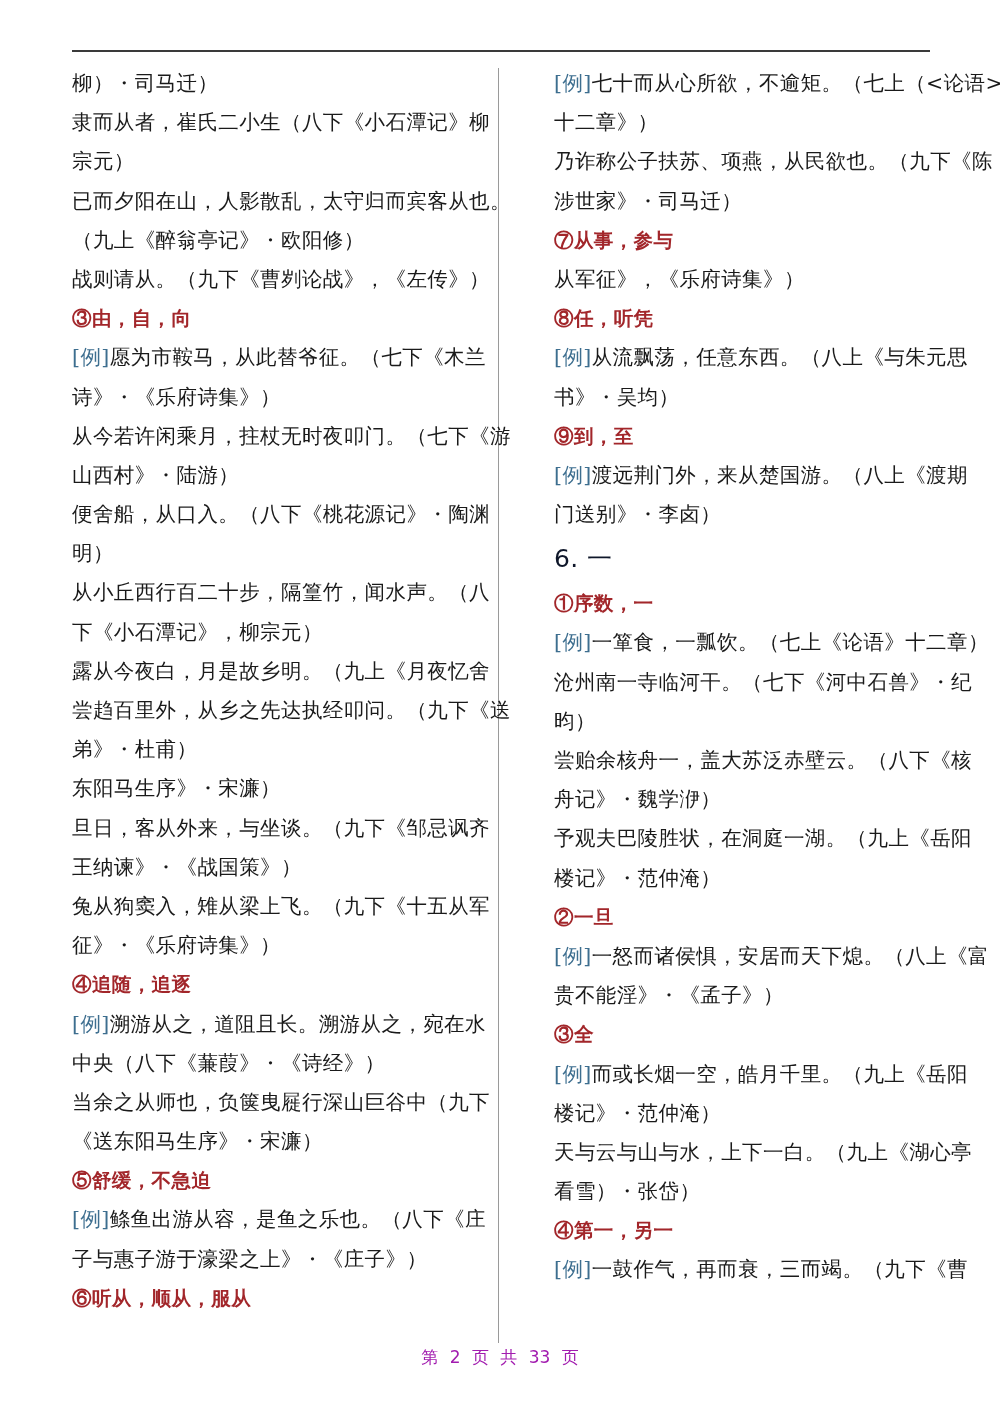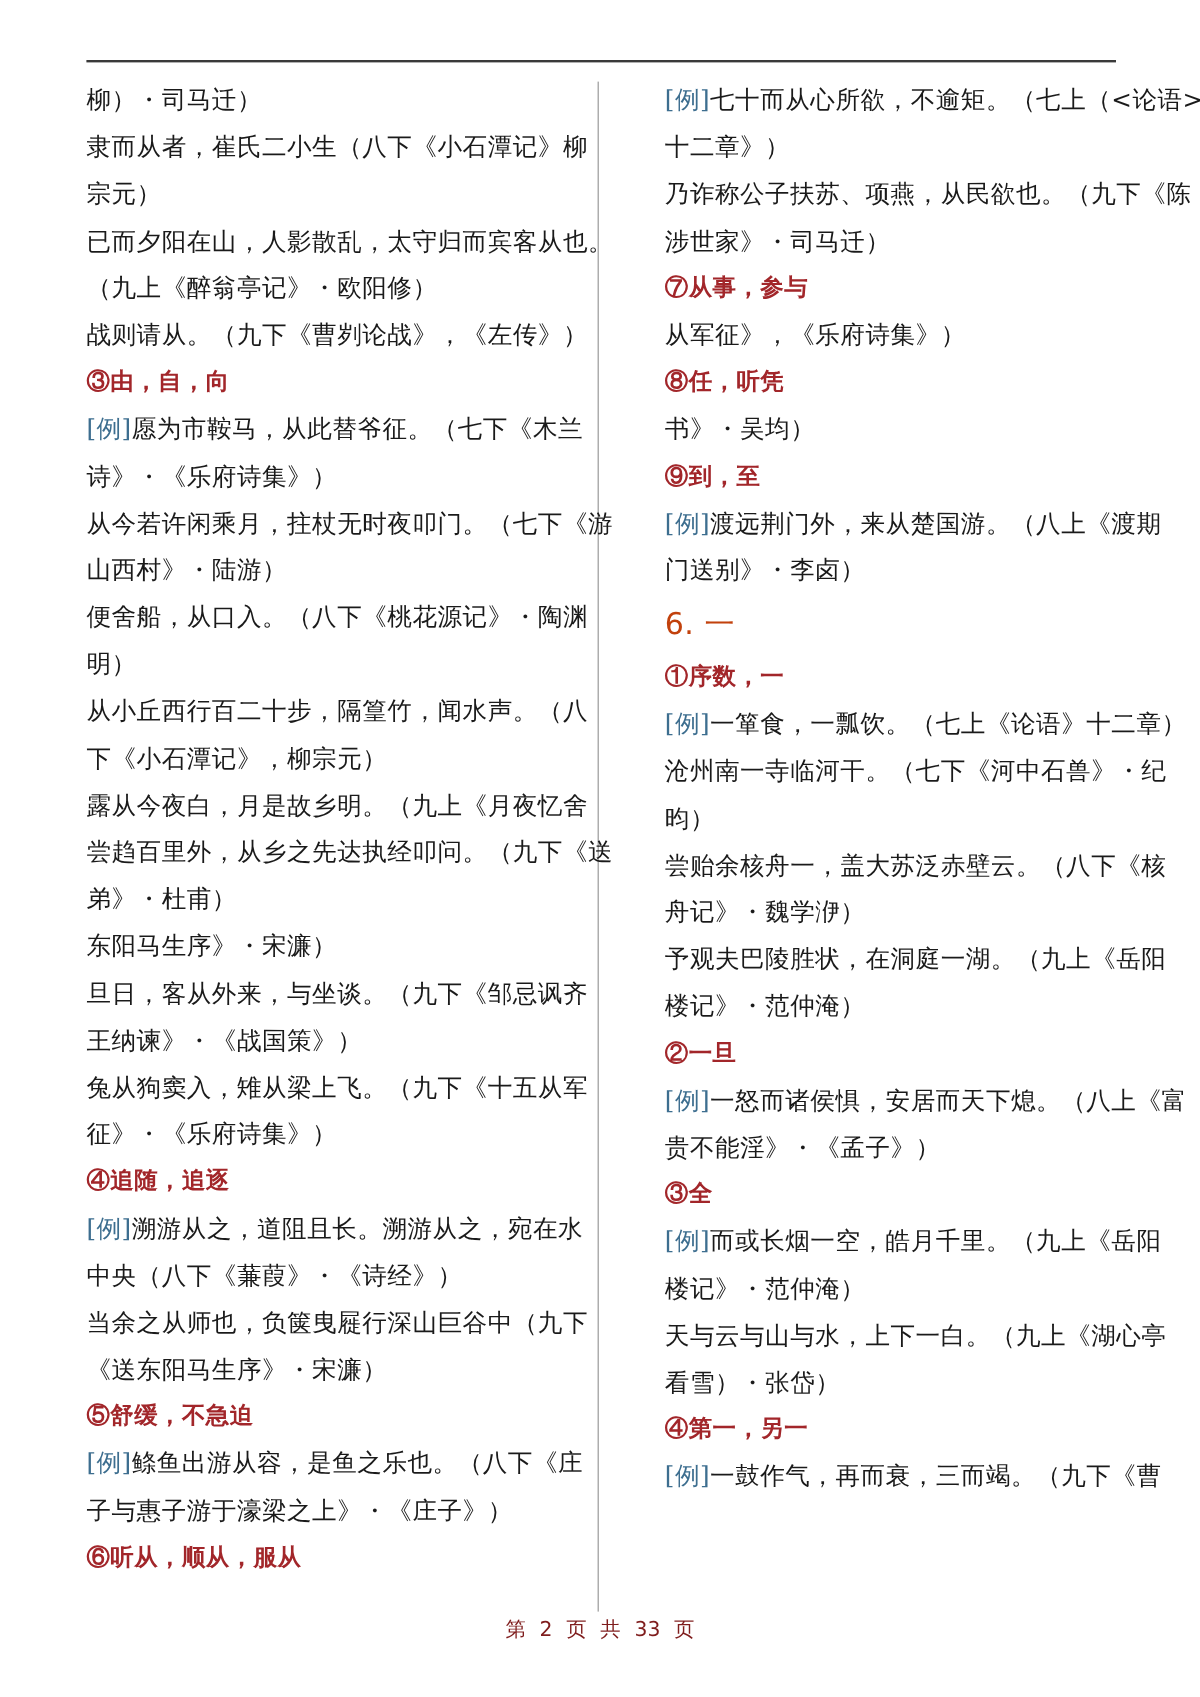--- a/index.html
+++ b/index.html
@@ -47,36 +47,36 @@
     }
     .heading {
       color: #a2262a;
       font-weight: bold;
       font-family: Liberation Serif, serif;
       font-size: 19.5px;
     }
     .section-title {
       font-size: 25px;
       font-family: "DejaVu Sans", "Liberation Sans", sans-serif;
-      color: #c2410c;
+      color: #0f172a;
       height: 50px;
       line-height: 50px;
     }
     .ex-tag {
       color: #3d6e8f;
     }
     .footer {
       position: absolute;
       left: 0;
       width: 1000px;
       top: 1346px;
       text-align: center;
       font-size: 17px;
       font-family: "DejaVu Sans", "Liberation Sans", sans-serif;
-      color: #7f1d1d;
+      color: #a21caf;
       word-spacing: 6px;
     }
   </style>
 </head>
 <body>
 
 <div class="top-rule"></div>
 <div class="col-divider"></div>
 
 <div class="column col-left" id="left-col">
@@ -114,20 +114,21 @@
     <div class="line heading">⑥听从，顺从，服从</div>
   </div>
 <div class="column col-right" id="right-col">
     <div class="line"><span class="ex-tag">[例]</span><span>七十而从心所欲，不逾矩。（七上（&lt;论语&gt;</span></div>
     <div class="line">十二章》）</div>
     <div class="line">乃诈称公子扶苏、项燕，从民欲也。（九下《陈</div>
     <div class="line">涉世家》・司马迁）</div>
     <div class="line heading">⑦从事，参与</div>
     <div class="line">从军征》，《乐府诗集》）</div>
     <div class="line heading">⑧任，听凭</div>
+    <div class="line"><span class="ex-tag">[例]</span><span>从流飘荡，任意东西。（八上《与朱元思</span></div>
     <div class="line">书》・吴均）</div>
     <div class="line heading">⑨到，至</div>
     <div class="line"><span class="ex-tag">[例]</span><span>渡远荆门外，来从楚国游。（八上《渡期</span></div>
     <div class="line">门送别》・李卤）</div>
     <div class="line section-title">6. 一</div>
     <div class="line heading">①序数，一</div>
     <div class="line"><span class="ex-tag">[例]</span><span>一箪食，一瓢饮。（七上《论语》十二章）</span></div>
     <div class="line">沧州南一寺临河干。（七下《河中石兽》・纪</div>
     <div class="line">昀）</div>
     <div class="line">尝贻余核舟一，盖大苏泛赤壁云。（八下《核</div>

